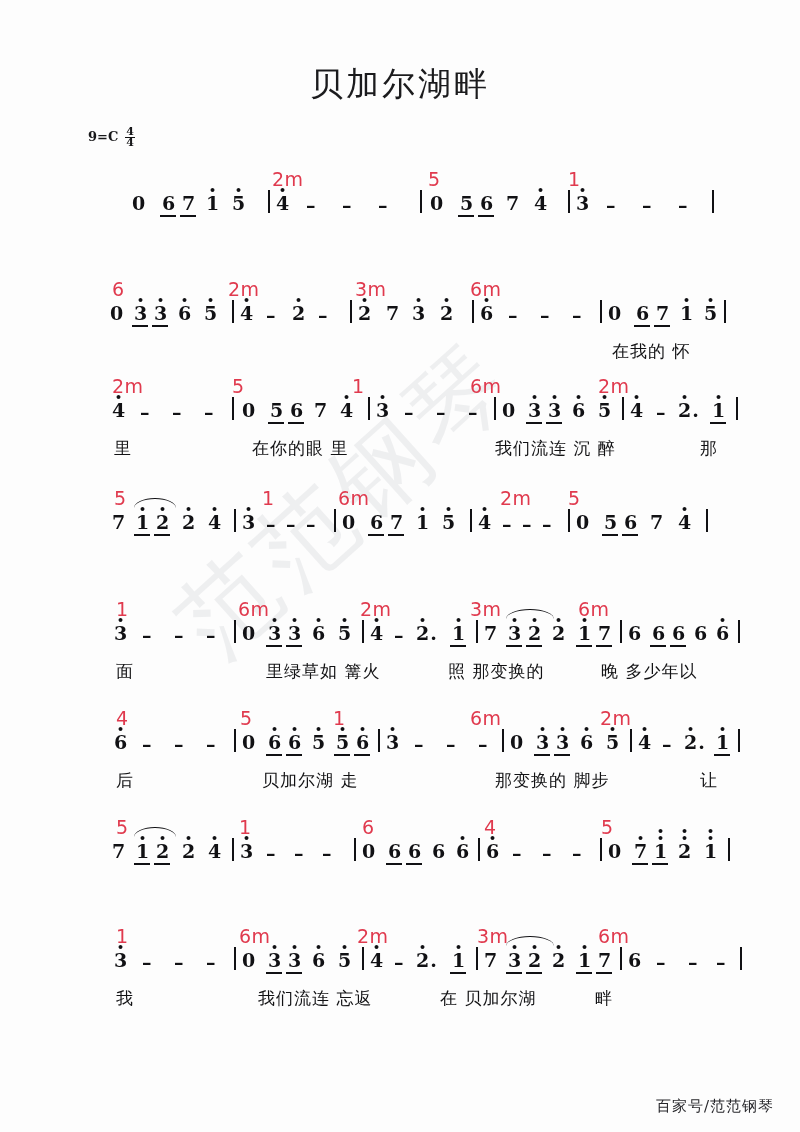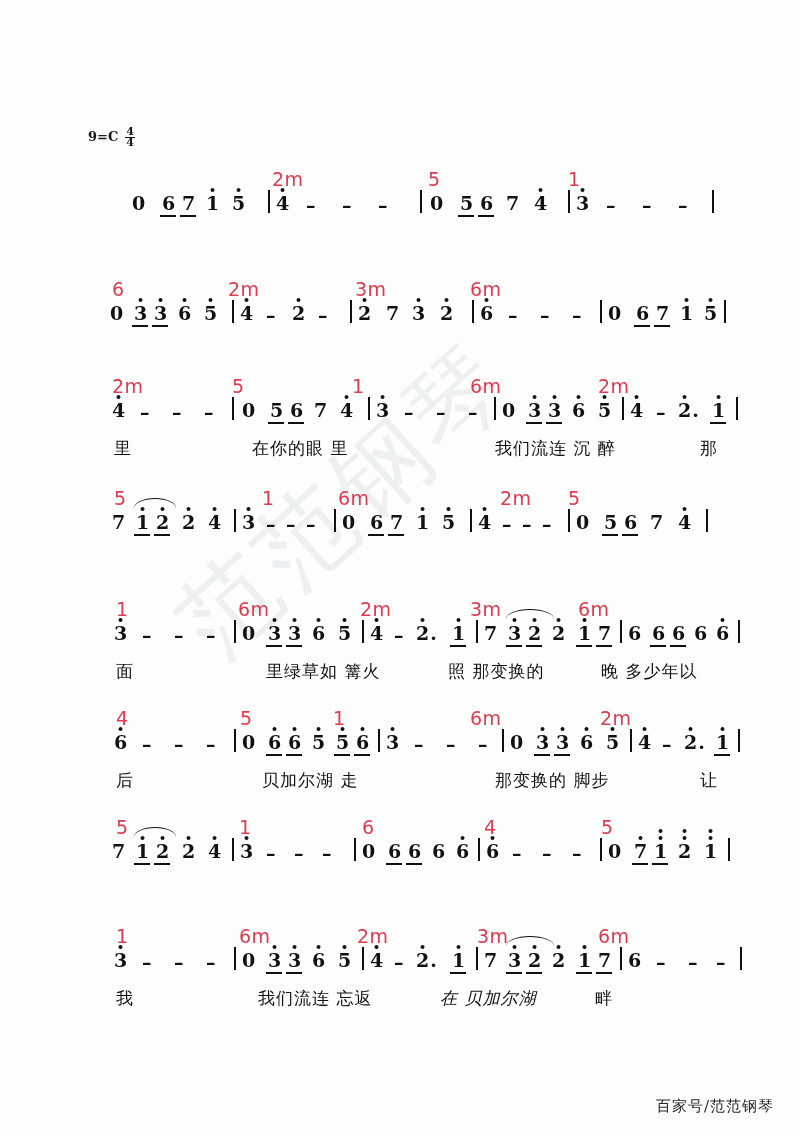--- a/index.html
+++ b/index.html
@@ -192,20 +192,21 @@
     letter-spacing: 1px;
   }
 </style>
 </head>
 <body>
 
 <div id="watermark">范范钢琴</div>
 
 <div class="sheet">
 
+  <div id="title">贝加尔湖畔</div>
 
   <div id="keysig">
     <span>9=C</span>
     <span class="meter">
       <span class="num">4</span>
       <span class="den">4</span>
     </span>
   </div>
 
   <div id="systems-host">
@@ -277,20 +278,23 @@
           <div class="dash" style="left: 572px;">–</div>
           <div class="bar" style="left: 600px;"></div>
           <div class="note" style="left: 608px;"><span class="g">0</span></div>
           <div class="note" style="left: 636px;"><span class="g">6</span></div>
           <div class="beam" style="left: 634px; width: 16px; top: 21px;"></div>
           <div class="note" style="left: 656px;"><span class="g">7</span></div>
           <div class="beam" style="left: 654px; width: 16px; top: 21px;"></div>
           <div class="note" style="left: 680px;"><span class="g up1">1</span></div>
           <div class="note" style="left: 704px;"><span class="g up1">5</span></div>
           <div class="bar" style="left: 724px;"></div>
+        </div>
+        <div class="lyricrow">
+          <span class="lyric" style="left: 612px;">在我的 怀</span>
         </div>
       </div>
       <div class="system" style="top: 375px;">
         <div class="chordrow">
           <span class="chord" style="left: 112px;">2m</span>
           <span class="chord" style="left: 232px;">5</span>
           <span class="chord" style="left: 352px;">1</span>
           <span class="chord" style="left: 470px;">6m</span>
           <span class="chord" style="left: 598px;">2m</span>
         </div>
@@ -577,20 +581,20 @@
           <div class="bar" style="left: 620px;"></div>
           <div class="note" style="left: 628px;"><span class="g">6</span></div>
           <div class="dash" style="left: 656px;">–</div>
           <div class="dash" style="left: 688px;">–</div>
           <div class="dash" style="left: 716px;">–</div>
           <div class="bar" style="left: 740px;"></div>
         </div>
         <div class="lyricrow">
           <span class="lyric" style="left: 116px;">我</span>
           <span class="lyric" style="left: 258px;">我们流连  忘返</span>
-          <span class="lyric" style="left: 440px; font-style: italic;">在  贝加尔湖</span>
+          <span class="lyric" style="left: 440px;">在  贝加尔湖</span>
           <span class="lyric" style="left: 595px;">畔</span>
         </div>
       </div>
     </div>
 
   <div id="footer">百家号/范范钢琴</div>
 </div>
 
 </body></html>

